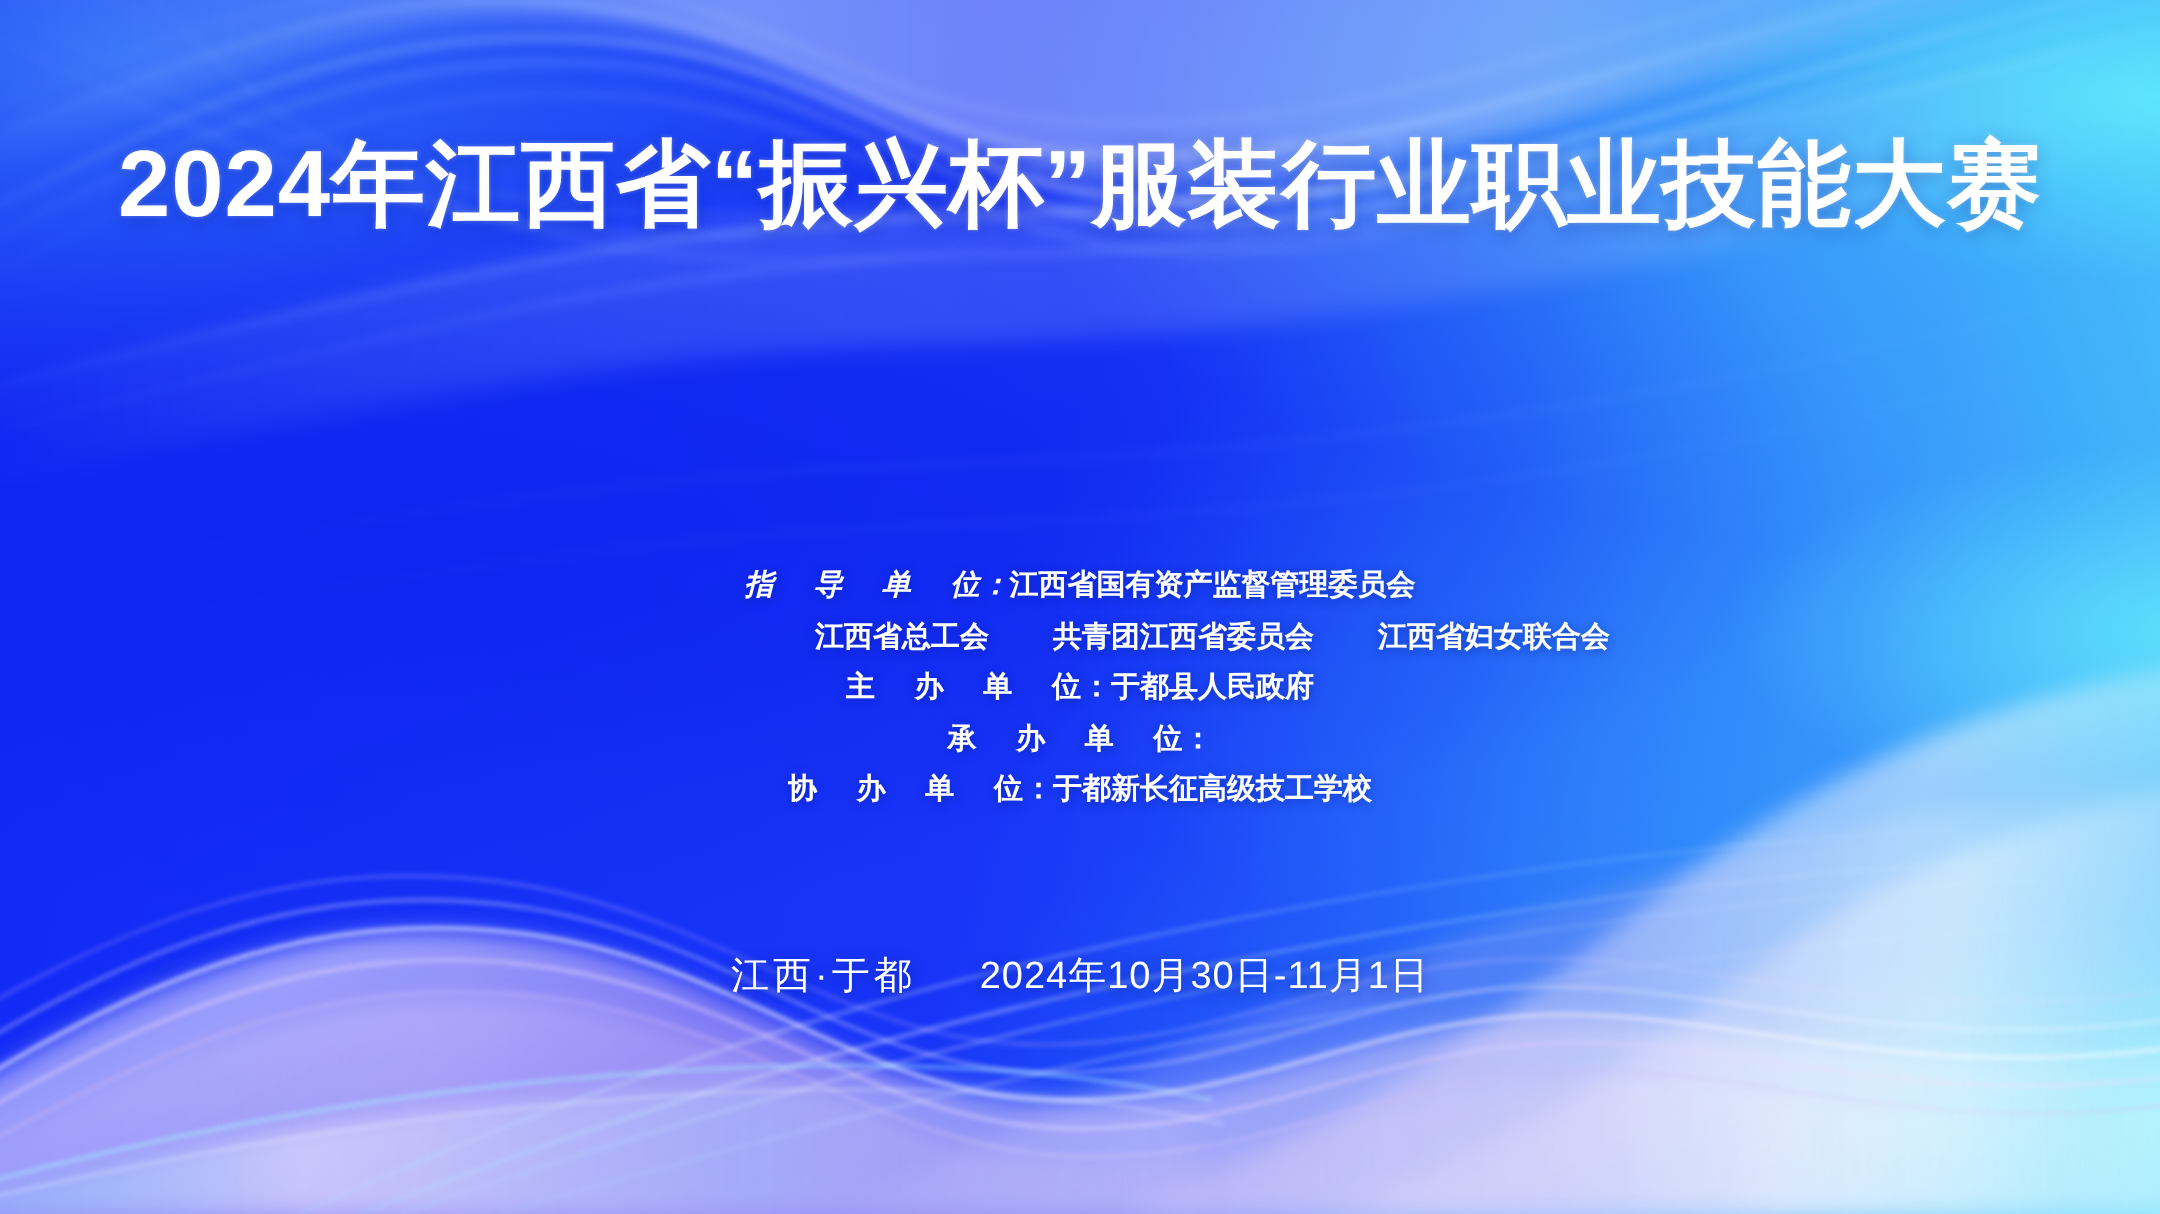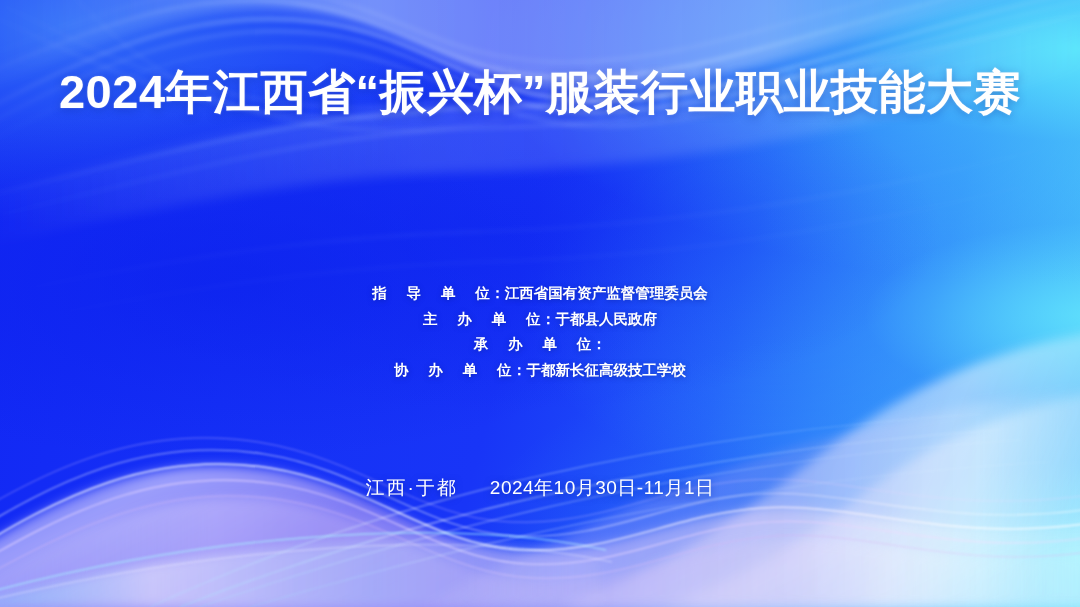--- a/index.html
+++ b/index.html
@@ -242,26 +242,37 @@
   </div>
 
   <div class="content">
 
     <div class="title-block">
       <div class="title-line l1">2024年江西省“振兴杯”服装行业职业技能大赛</div>
     </div>
 
     <div class="orgs" id="orgs">
         <div class="org-row">
-          <div style="display: flex; align-items: flex-end;">
+          <div style="display: flex; align-items: flex-end; font-style: italic;">
             <div class="org-label">指 导 单 位</div>
             <span class="colon">：</span>
           </div>
           <div class="org-values">
             <span class="org-val">江西省国有资产监督管理委员会</span>
+          </div>
+        </div>
+        <div class="org-row indented">
+          <div style="display: flex; align-items: baseline; visibility: hidden;">
+            <div class="org-label">指 导 单 位</div>
+            <span class="colon">：</span>
+          </div>
+          <div class="org-values">
+            <span class="org-val">江西省总工会</span>
+            <span class="org-val">共青团江西省委员会</span>
+            <span class="org-val">江西省妇女联合会</span>
           </div>
         </div>
         <div class="org-row">
           <div style="display: flex; align-items: baseline;">
             <div class="org-label">主 办 单 位</div>
             <span class="colon">：</span>
           </div>
           <div class="org-values">
             <span class="org-val">于都县人民政府</span>
           </div>

